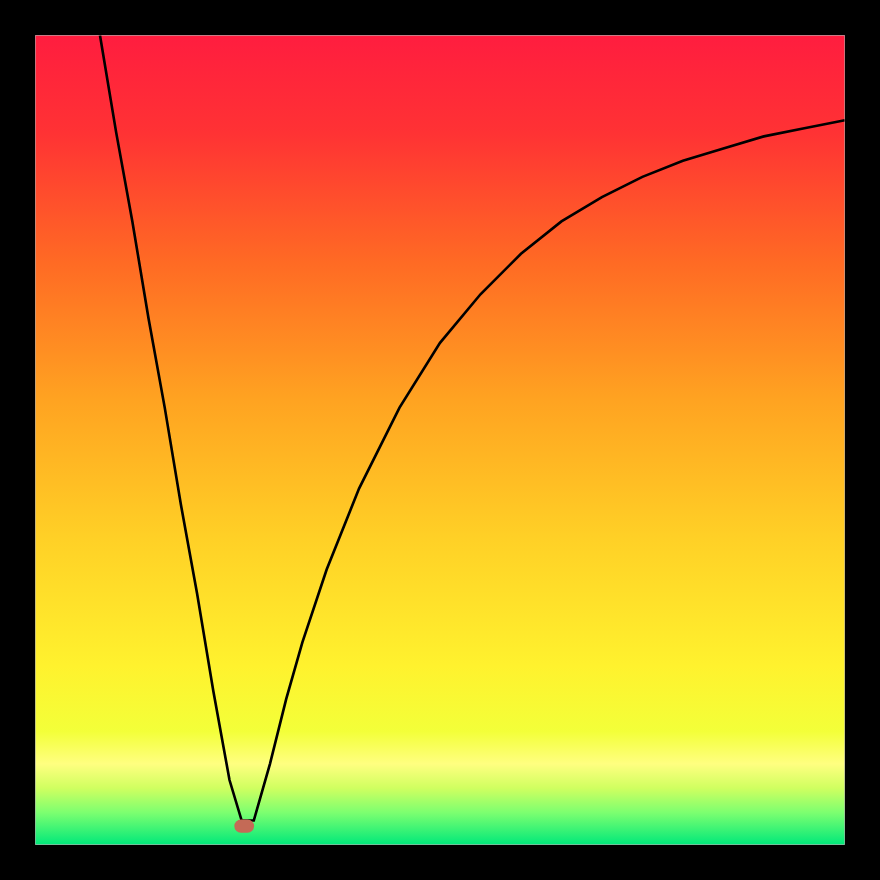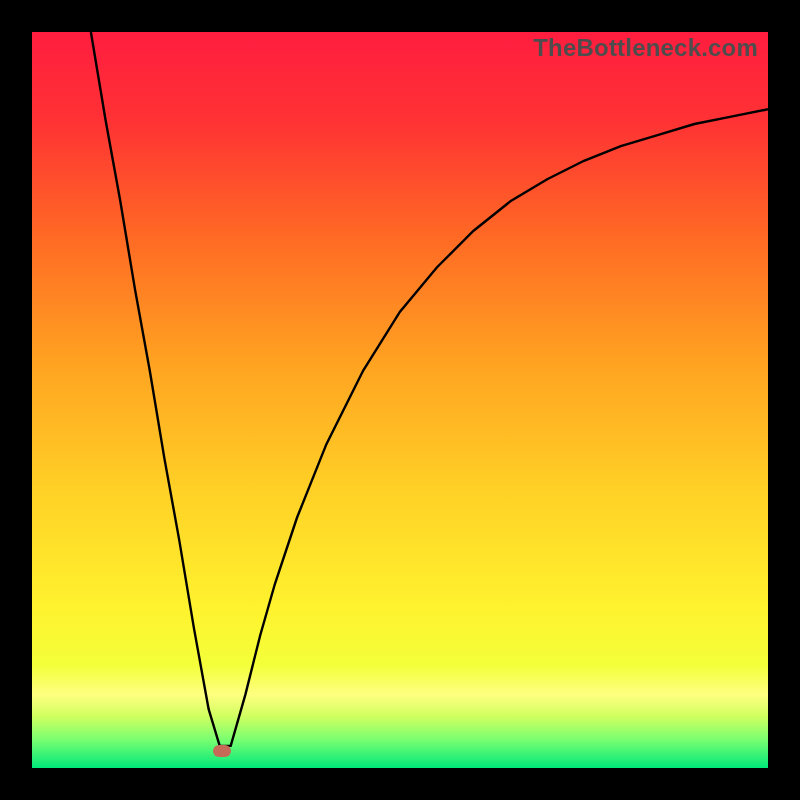--- a/index.html
+++ b/index.html
@@ -107,21 +107,20 @@
             <stop offset="86.0%" stop-color="#f3ff39"></stop>
             <stop offset="90.0%" stop-color="#ffff80"></stop>
             <stop offset="93.0%" stop-color="#d0ff60"></stop>
             <stop offset="96.0%" stop-color="#7dff70"></stop>
             <stop offset="100.0%" stop-color="#00e87a"></stop>
           </linearGradient>
       </defs>
       <rect x="0" y="0" width="736" height="736" fill="url(#bg-grad)"></rect>
     </svg>
 
-    <div class="watermark">TheBottleneck.com</div>
 
     <svg class="curve" viewBox="0 0 736 736" preserveAspectRatio="none">
       <path id="curve-path" d="M 58.88 0.00 L 73.60 88.32 L 88.32 169.28 L 103.04 257.60 L 117.76 338.56 L 132.48 426.88 L 147.20 507.84 L 161.92 596.16 L 176.64 677.12 L 187.68 713.92 L 198.72 713.92 L 213.44 662.40 L 228.16 603.52 L 242.88 552.00 L 264.96 485.76 L 294.40 412.16 L 331.20 338.56 L 368.00 279.68 L 404.80 235.52 L 441.60 198.72 L 478.40 169.28 L 515.20 147.20 L 552.00 128.80 L 588.80 114.08 L 625.60 103.04 L 662.40 92.00 L 699.20 84.64 L 736.00 77.28" stroke="#000000"></path>
     </svg>
 
     <div class="marker" id="marker" style="left: 25.8%; top: 97.7%; background: rgb(196, 106, 86);"></div>
 
   </div>
 
   <div class="border-top"></div>

